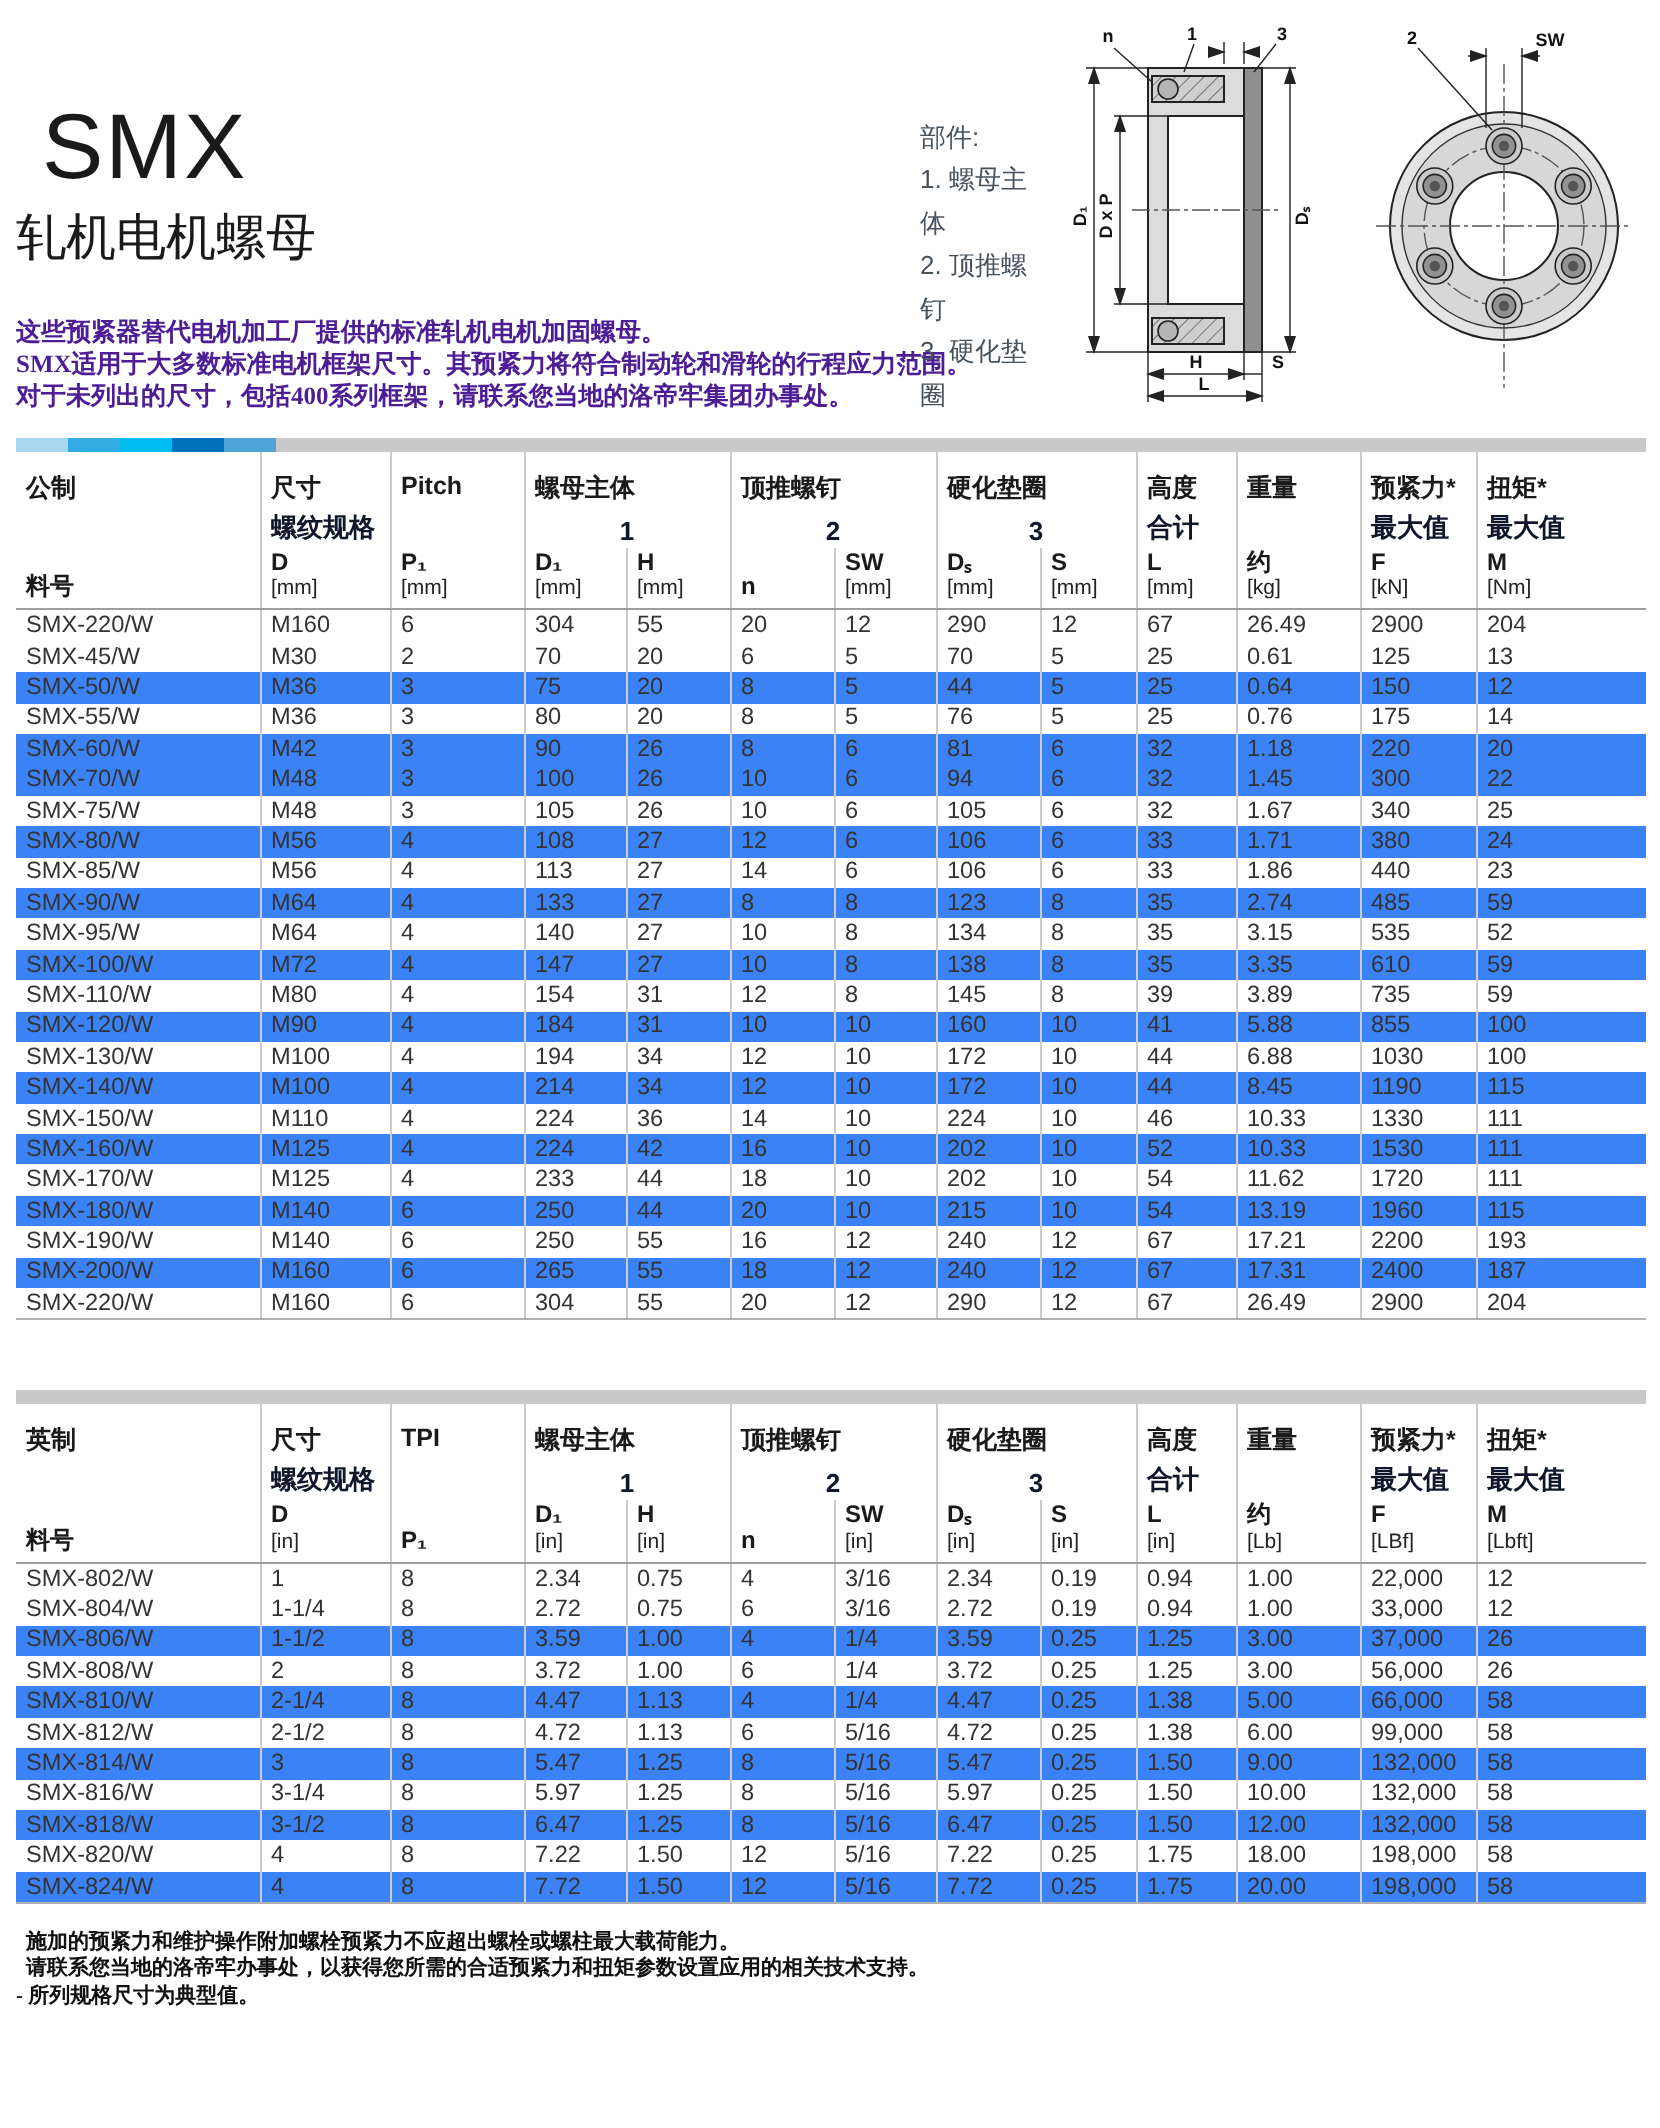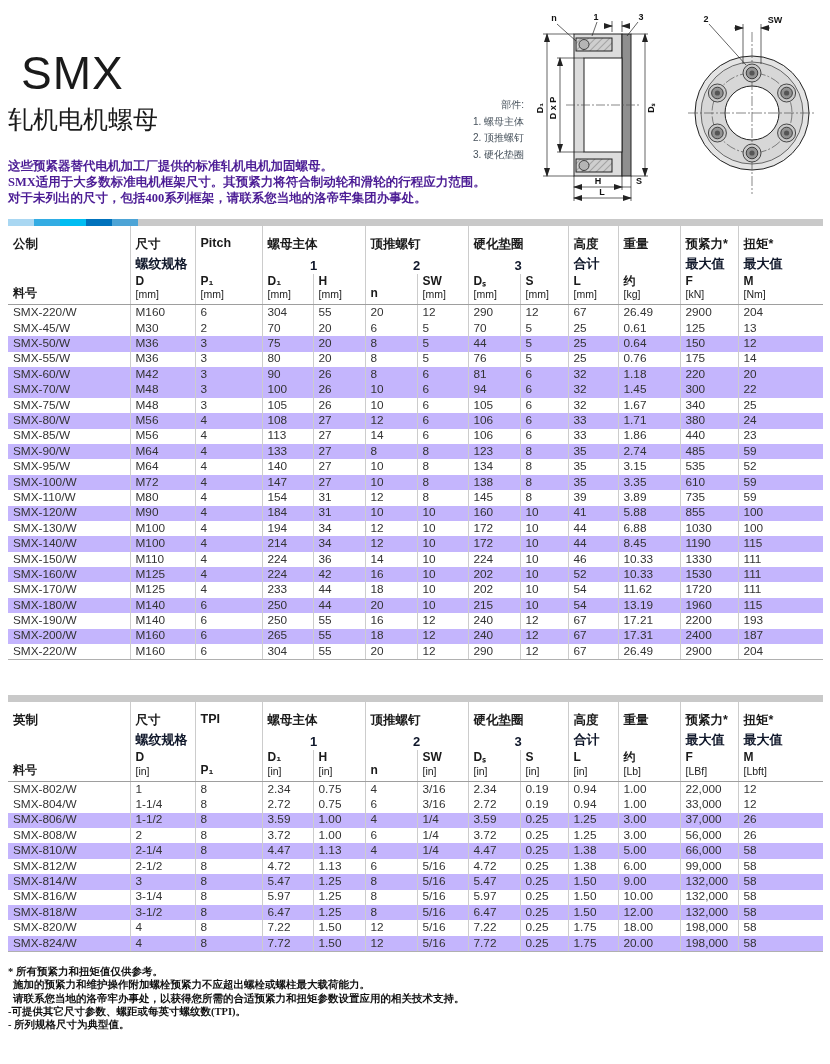--- a/index.html
+++ b/index.html
@@ -5,39 +5,39 @@
   html,body{margin:0;padding:0;}
   body{
     width:830px;height:1064px;background:#fff;position:relative;overflow:hidden;
     font-family:"Liberation Sans", sans-serif; color:#333;
   }
   .header{position:relative;height:219px;}
   .page-title{position:absolute;left:8px;top:50px;font-size:46px;font-weight:300;letter-spacing:1px;color:#1a1a1a;line-height:1;margin-left:13px;}
   .page-subtitle{position:absolute;left:8px;top:106px;font-size:25px;color:#1a1a1a;line-height:1.1;}
   .desc{position:absolute;left:8px;top:159px;font-family:"Liberation Serif", serif;font-size:12.5px;font-weight:600;color:#4c1d95;line-height:1.26;}
   .drawings{position:absolute;top:10px;right:2px;display:flex;align-items:flex-start;}
-  .legend{width:64px;margin-top:87px;font-size:10px;color:#47525c;line-height:1.65;text-align:right;}
+  .legend{width:64px;margin-top:48px;font-size:13px;color:#47525c;line-height:1.65;}
   .bar{height:7px;width:815px;margin-left:8px;display:flex;}
   .bar .seg{width:26px;height:7px;}
   .bar .rest{flex:1;height:7px;}
   .bar2{margin-top:35px;}
   table.spec{border-collapse:collapse;table-layout:fixed;width:815px;margin-left:8px;font-size:11.8px;color:#333;}
   .spec th,.spec td{text-align:left;overflow:hidden;white-space:nowrap;}
   .spec thead th{font-weight:bold;}
   .hA th{font-size:12.5px;vertical-align:top;padding:10px 5px 0 5px;color:#1a1a1a;}
   .hB th{font-size:13px;vertical-align:bottom;padding:2px 5px 1px 5px;color:#0f172a;height:17px;}
   .hB th.ctr{text-align:center;}
   .hC th{padding:0 5px 4px 5px;border-left:1px solid #ccc;border-bottom:1px solid #9e9e9e;vertical-align:bottom;color:#1a1a1a;}
   .hC th:first-child{border-left:none;}
   .gb{border-left:1px solid #ccc;}
   .sym{font-size:12px;line-height:1.2;}
   .unit{font-weight:400;font-size:10.5px;color:#222;line-height:1.15;}
   .spec tbody td{padding:0.8px 5px;border-left:1px solid #ccc;line-height:13.8px;}
   .spec tbody td:first-child{border-left:none;}
-  .spec tbody tr.stripe{background:#c4b5fd;}
+  .spec tbody tr.stripe{background:#3b82f6;}
   .spec tbody tr:last-child td{border-bottom:1px solid #b0b0b0;}
   .footnotes{margin:13px 0 0 8px;font-family:"Liberation Serif", serif;font-size:10.5px;font-weight:600;color:#111;line-height:1.26;}
   .footnotes .indent{padding-left:5px;}
   svg text{font-family:"Liberation Sans", sans-serif;}
   .dimlbl{font-size:9px;font-weight:bold;fill:#111;}
 </style>
 </head>
 <body>
 
 <div class="header">
@@ -886,18 +886,16 @@
         <td>0.25</td>
         <td>1.75</td>
         <td>20.00</td>
         <td>198,000</td>
         <td>58</td>
       </tr>
     </tbody>
 </table>
 
 <div class="footnotes">
-  <div>* 所有预紧力和扭矩值仅供参考。</div>
   <div class="indent">施加的预紧力和维护操作附加螺栓预紧力不应超出螺栓或螺柱最大载荷能力。</div>
   <div class="indent">请联系您当地的洛帝牢办事处，以获得您所需的合适预紧力和扭矩参数设置应用的相关技术支持。</div>
-  <div>-可提供其它尺寸参数、螺距或每英寸螺纹数(TPI)。</div>
   <div>- 所列规格尺寸为典型值。</div>
 </div>
 
 </body></html>

